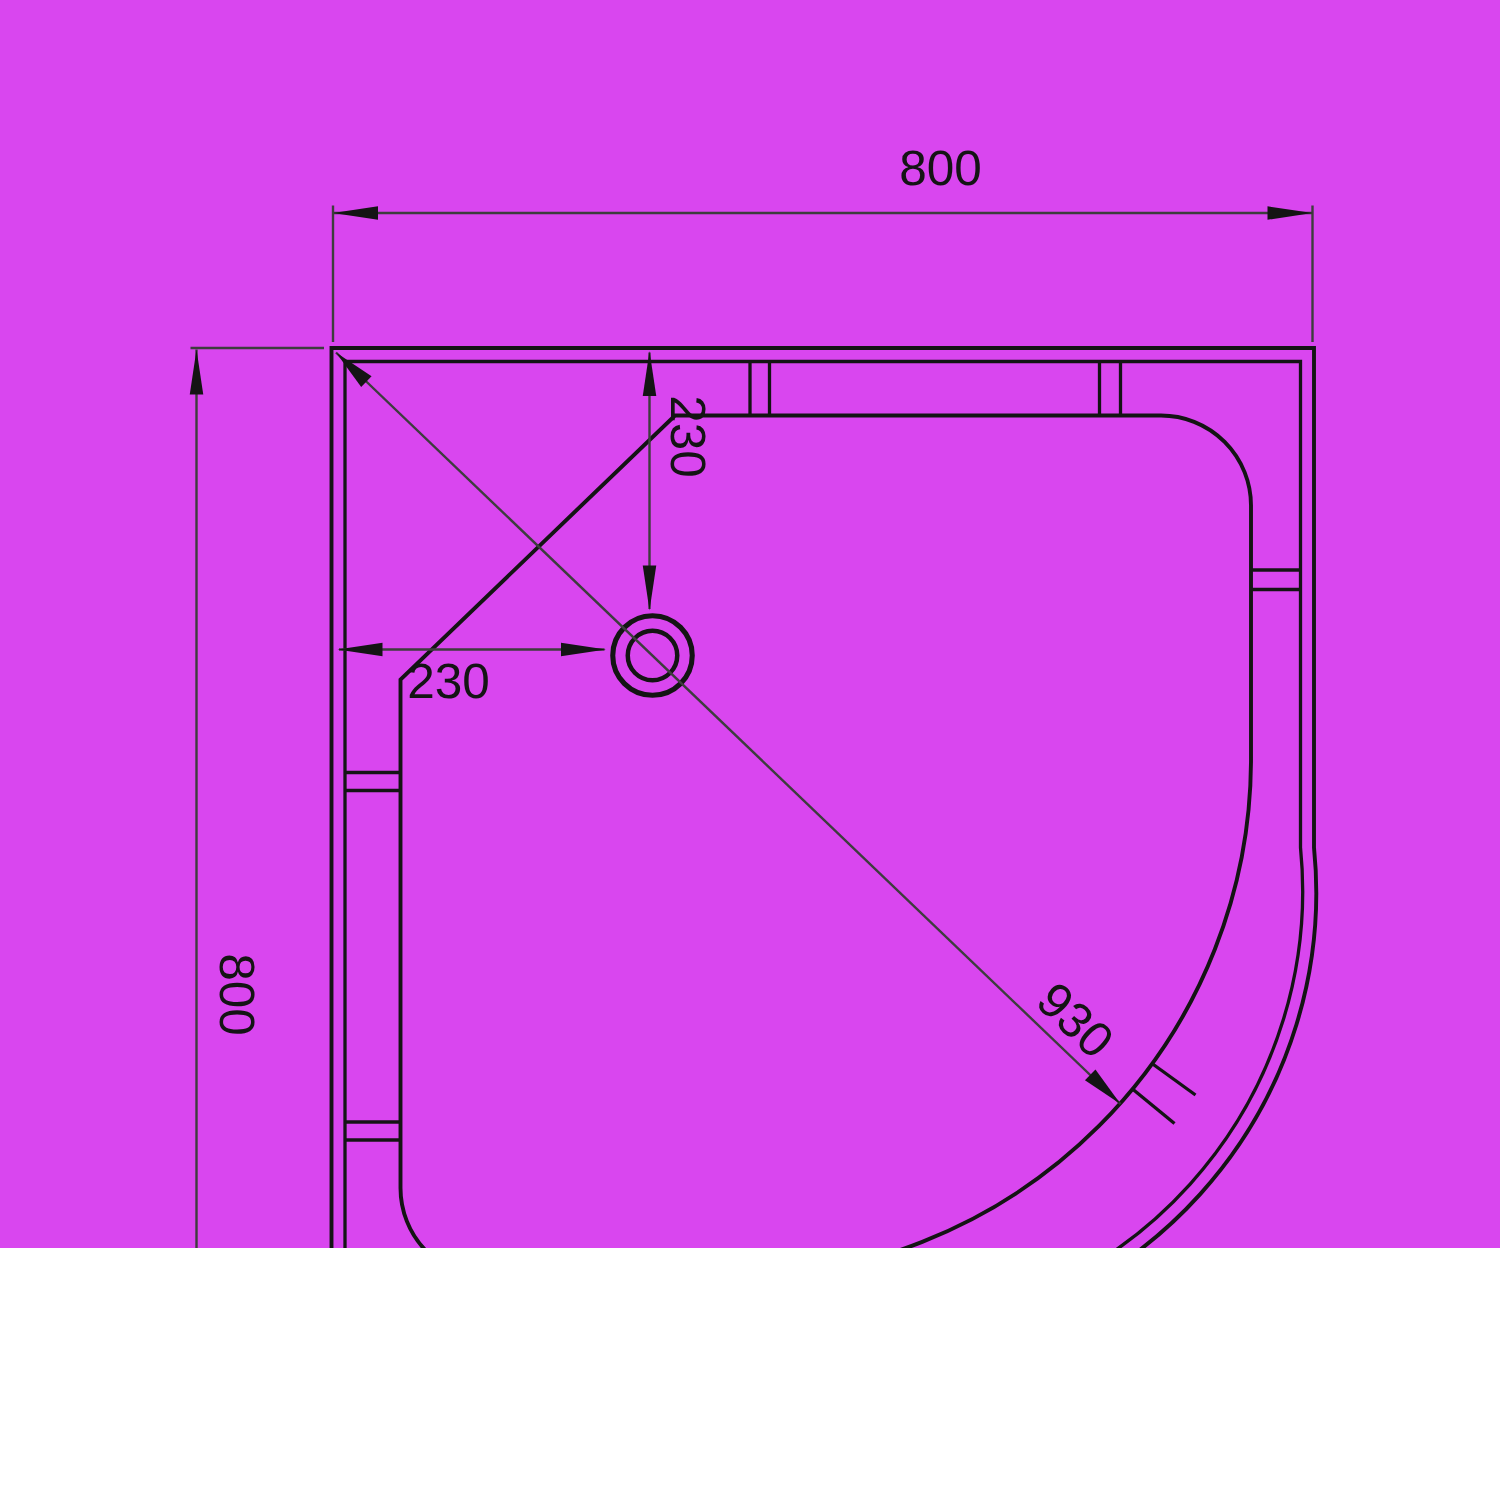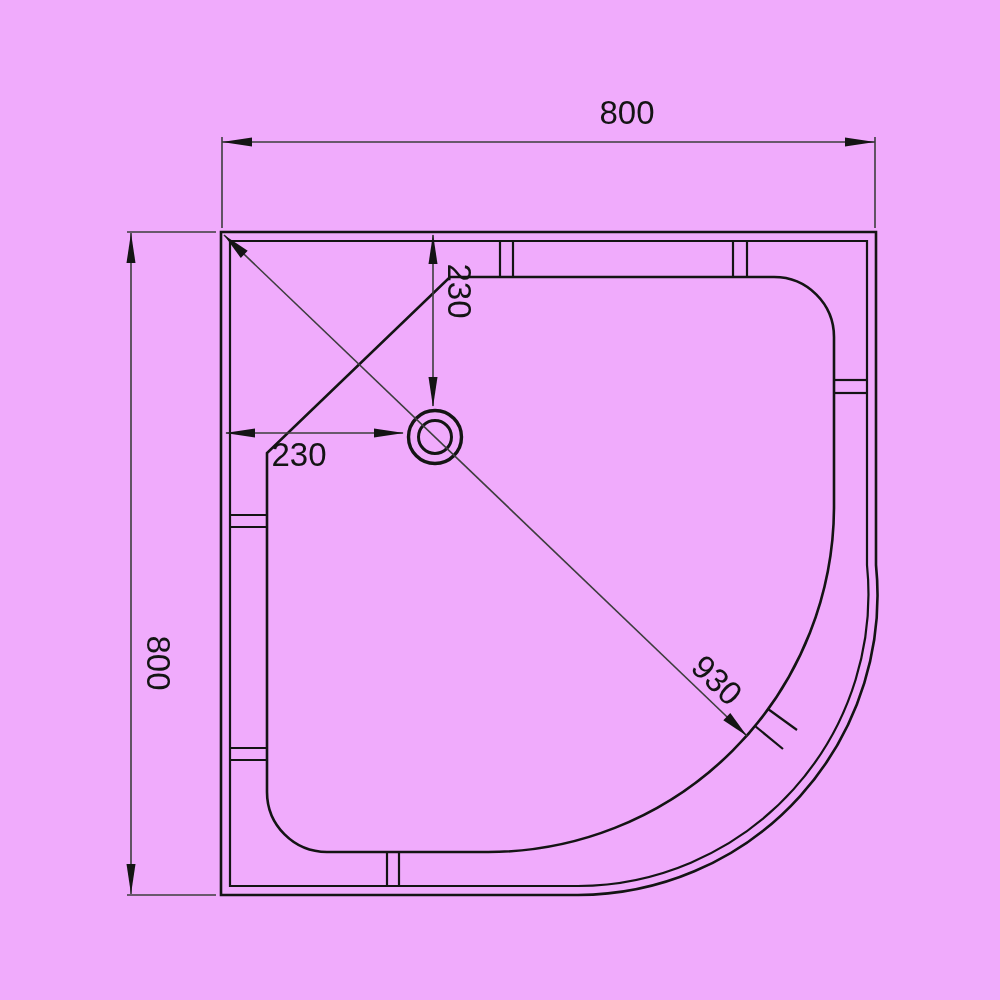--- a/index.html
+++ b/index.html
@@ -1,20 +1,20 @@
 <!DOCTYPE html>
 <html><head>
 <meta charset="utf-8">
 <style>
   html, body { margin: 0; padding: 0; background: #ffffff; }
   .canvas {
     position: relative;
     width: 1000px;
-    height: 1000px;
-    background: #f0abfc;
+    height: 832px;
+    background: #d946ef;
     overflow: hidden;
     text-align: center;
   }
   svg text {
     font-family: "Liberation Sans", sans-serif;
     font-size: 33px;
     fill: #141414;
   }
   .outline  { stroke: #141414; stroke-width: 2.6; fill: none; }
   .outline2 { stroke: #141414; stroke-width: 2.2; fill: none; }

